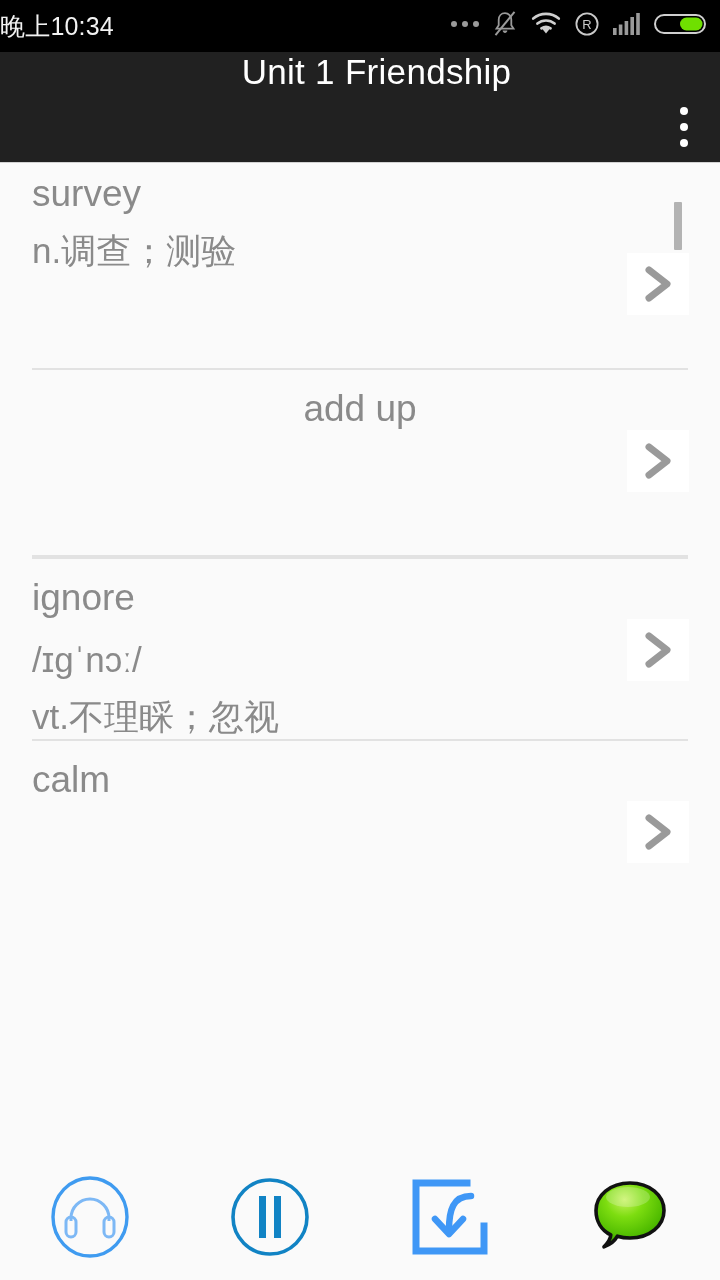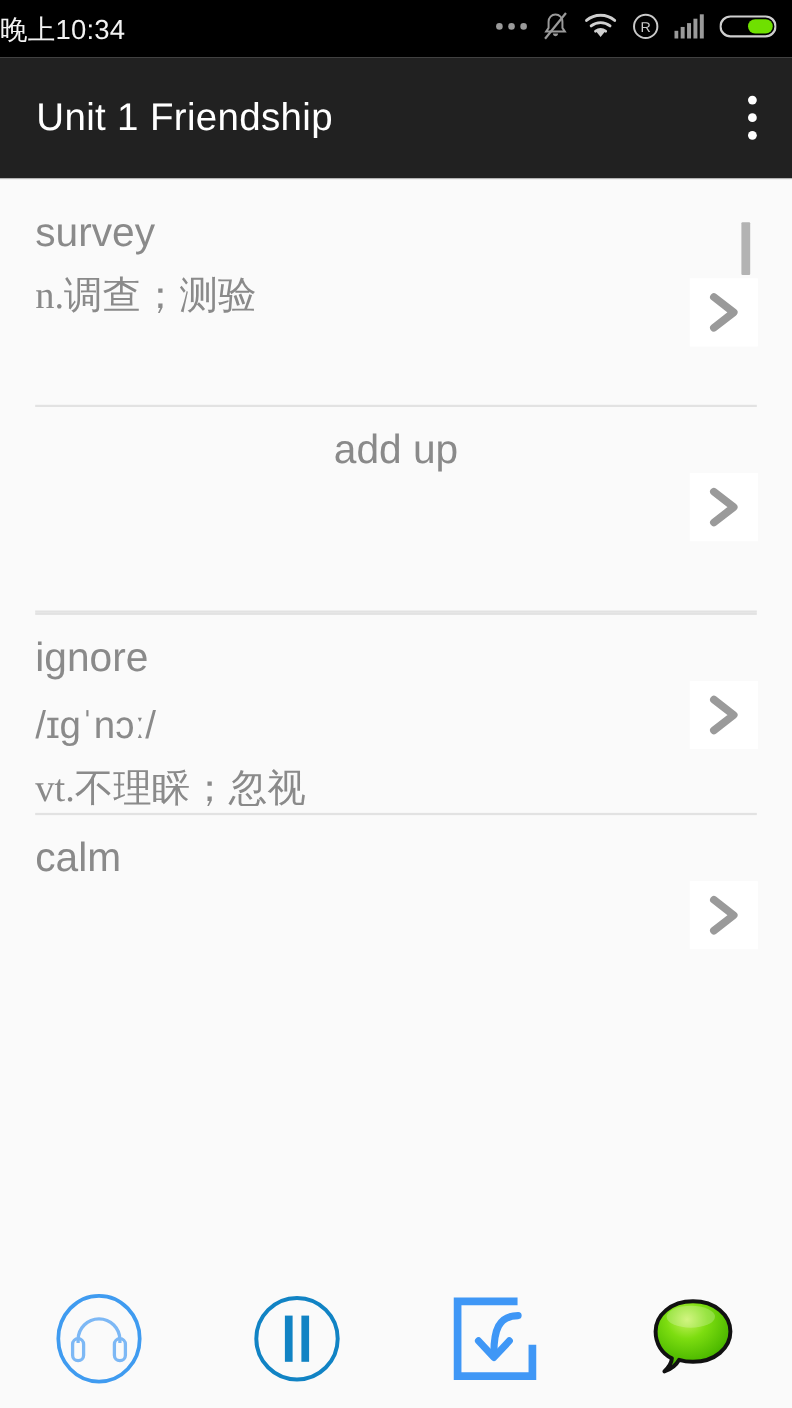--- a/index.html
+++ b/index.html
@@ -24,21 +24,21 @@
     margin-left:auto; margin-right:14px;
     display:flex; align-items:center; gap:13px; height:52px;
   }
   .si{ display:block; }
   .dots3{ display:flex; gap:5px; align-items:flex-end; padding-bottom:4px; }
   .dots3 i{ width:6px;height:6px;border-radius:50%;background:#9a9a9a; display:block;}
 
   
   .appbar{
     position:absolute; top:52px; left:0; width:720px; height:110px;
-    background:#212121; display:flex; align-items:center;
+    background:#212121; display:flex; align-items:center;flex-direction:column;
   }
   .appbar-title{
     color:#fff; font-size:35px; margin-left:33px; font-weight:400;
     letter-spacing:.3px; white-space:nowrap;
   }
   .overflow-btn{
     margin-left:auto; width:72px; height:110px;
     display:flex; flex-direction:column; align-items:center; justify-content:center; gap:8px;
   }
   .overflow-btn i{ width:8px;height:8px;border-radius:50%;background:#fff; display:block;}
@@ -60,21 +60,21 @@
     color:#8a8a8a; font-size:37px; line-height:62px; white-space:nowrap;
     overflow:hidden;
   }
   .phon{
     color:#8a8a8a; font-size:35px; line-height:62px; white-space:nowrap;
     overflow:hidden; min-height:62px;
   }
   .mean{
     color:#8a8a8a; font-size:35px; line-height:52px; padding-bottom:8px;
   }
-  .mean-line{ white-space:nowrap;font-family:Liberation Serif, serif; }
+  .mean-line{ white-space:nowrap; }
   .divider{
     height:2px; background:#e2e2e2; margin:0 32px;
   }
   .chev{
     position:absolute; right:31px; width:62px; height:62px;
     background:#fff; display:flex; align-items:center; justify-content:center;
   }
   .chev svg{ display:block; }
 
   
@@ -165,21 +165,21 @@
       <i></i>
       <i></i>
     </div>
   </div>
   <div class="appbar-shadow"></div>
 
   <div class="list">
 
     <div class="item" style="height:205px;">
       <div class="item-inner">
-        <div class="word" style="padding-top:18px;">survey</div>
+        <div class="word" style="">survey</div>
         <div class="mean">
           <div class="mean-line">n.调查；测验</div>
         </div>
       </div>
       <div class="chev" style="top:90px;">
         <svg width="34" height="40" viewBox="0 0 34 40">
           <polyline points="8,6 26,20 8,34" fill="none" stroke="#9a9a9a" stroke-width="7" stroke-linecap="round" stroke-linejoin="round"></polyline>
         </svg>
       </div>
       <div class="scrollthumb"></div>

